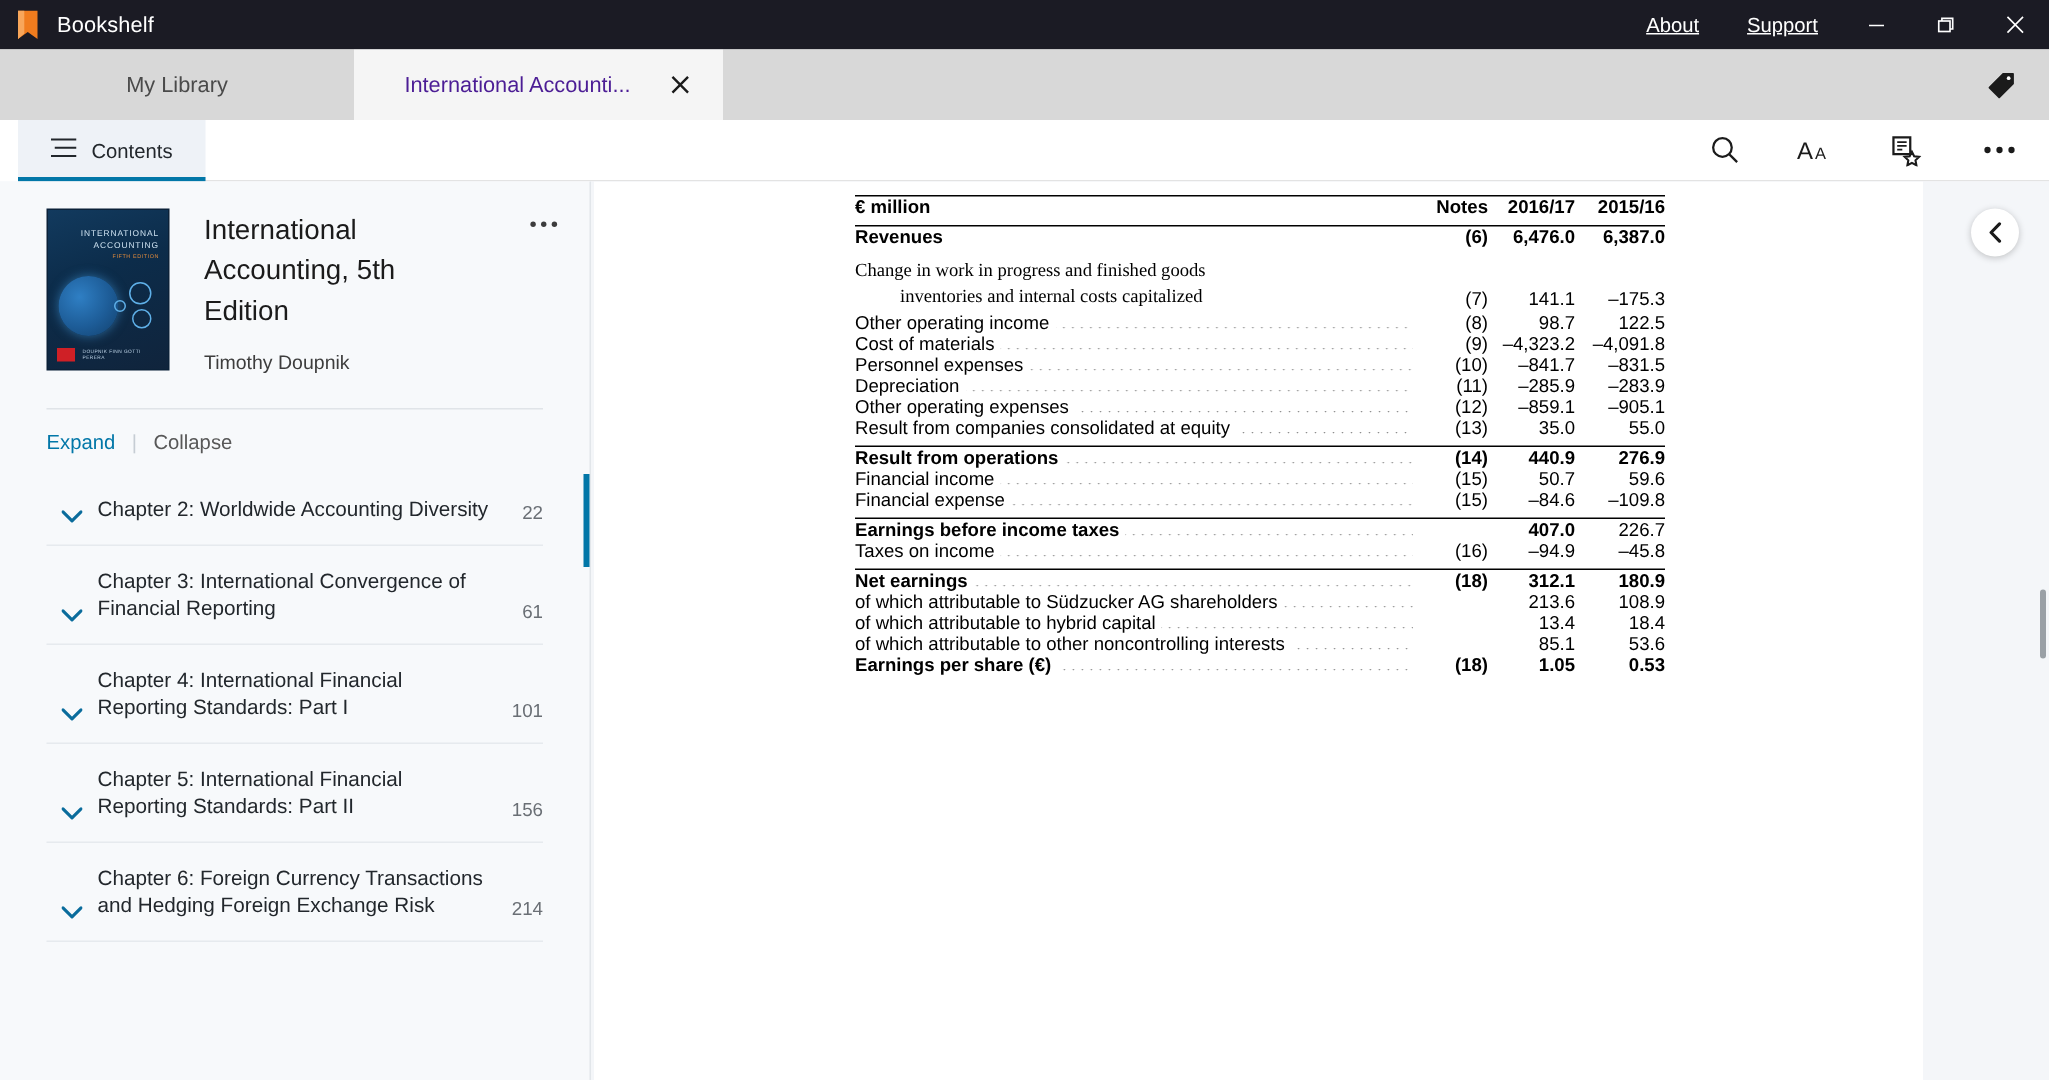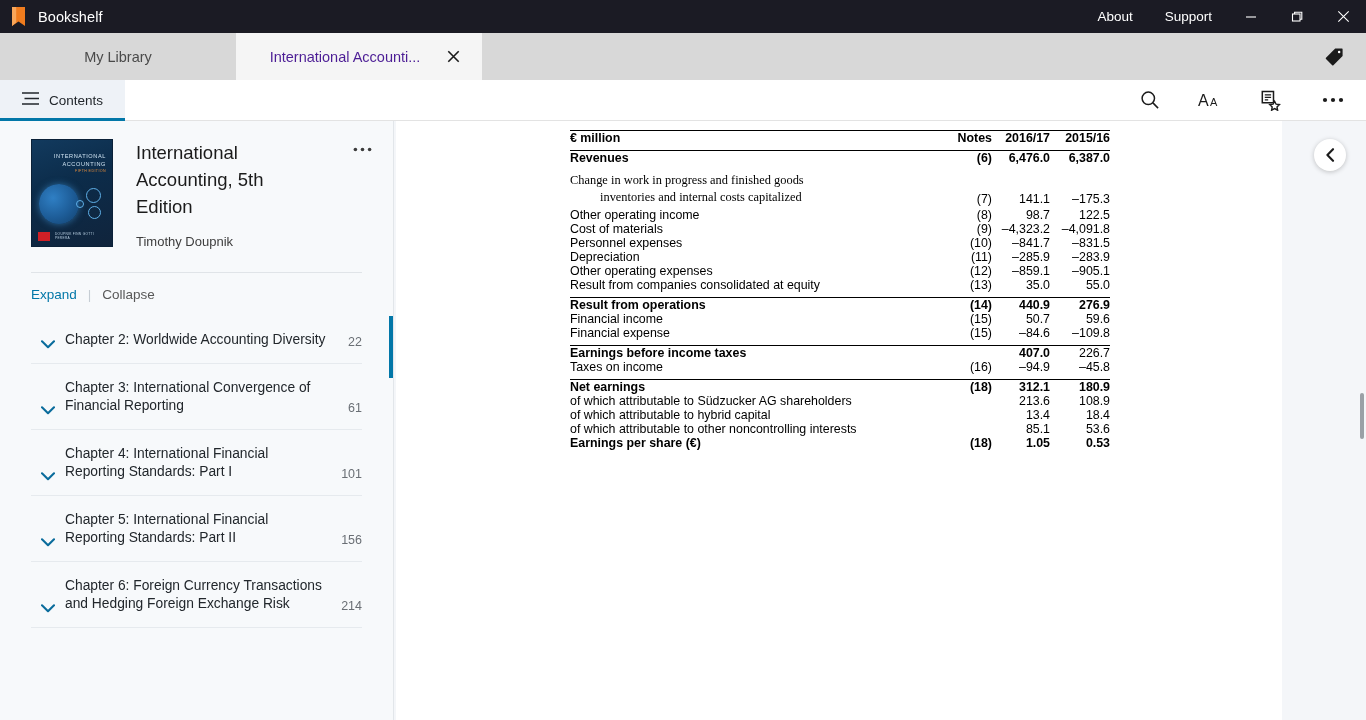--- a/index.html
+++ b/index.html
@@ -11,21 +11,21 @@
   }
 
   
   .titlebar {
     height: 33px; background: #1b1b24; color: #ffffff;
     display: flex; align-items: center;
     position: relative;
   }
   .tb-logo { margin-left: 11px; width: 18px; height: 20px; display:flex; align-items:center; }
   .tb-title { font-size: 14.5px; margin-left: 9px; letter-spacing: .1px; }
-  .tb-right { margin-left: auto; display: flex; align-items: center; height: 100%; }
+  .tb-right { margin-left: auto; display: flex; align-items: center; height: 100%; text-decoration: underline; }
   .tb-link {
     font-size: 13.5px; color: #fff; padding: 0 16px; line-height: 33px; cursor: default;
   }
   .tb-winbtn {
     width: 46px; height: 33px; display: flex; align-items: center; justify-content: center;
   }
   .tb-winbtn svg { display: block; }
 
   
   .tabstrip {
@@ -44,21 +44,21 @@
   .tab-close {
     margin-left: 22px; width: 22px; height: 22px; display:flex; align-items:center; justify-content:center;
     font-size: 0;
   }
   .tab-rest { flex: 1; background: #d8d8d8; display:flex; align-items:center; justify-content:flex-end; }
   .tag-icon-wrap { padding-right: 22px; display:flex; align-items:center; }
 
   
   .apptoolbar {
     height: 41px; background: #ffffff; display: flex; align-items: stretch;
-    border-bottom: 1px solid #e3e3e3; position: relative;
+    border-bottom: 1px solid #e3e3e3; position: relative; margin-left: 12px;
   }
   .contents-tab {
     width: 125px; background: #eef2f7; display: flex; align-items: center; justify-content: center;
     gap: 10px; font-size: 13.5px; color: #22272c; position: relative;
   }
   .contents-tab::after {
     content: ""; position: absolute; left: 0; right: 0; bottom: -1px; height: 3px; background: #0277a8;
   }
   .toolbar-spacer { flex: 1; }
   .tool-btn {

